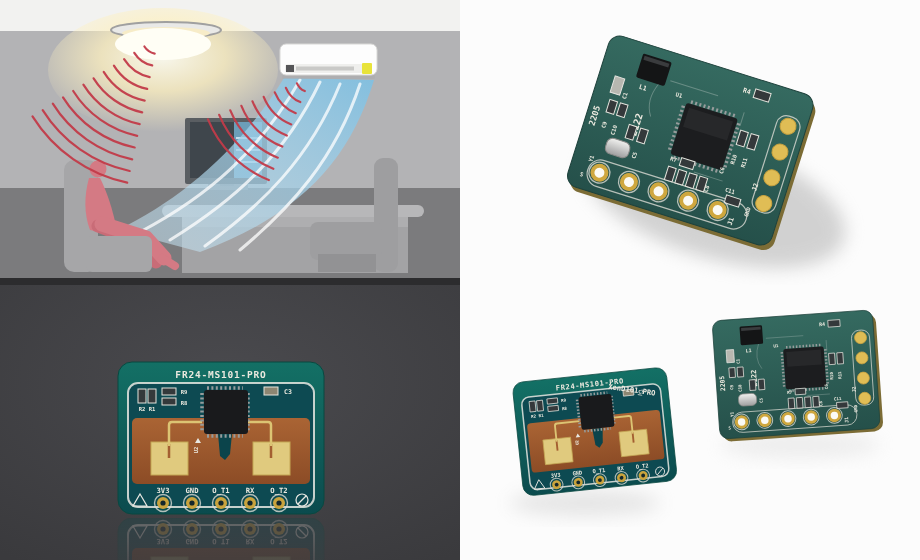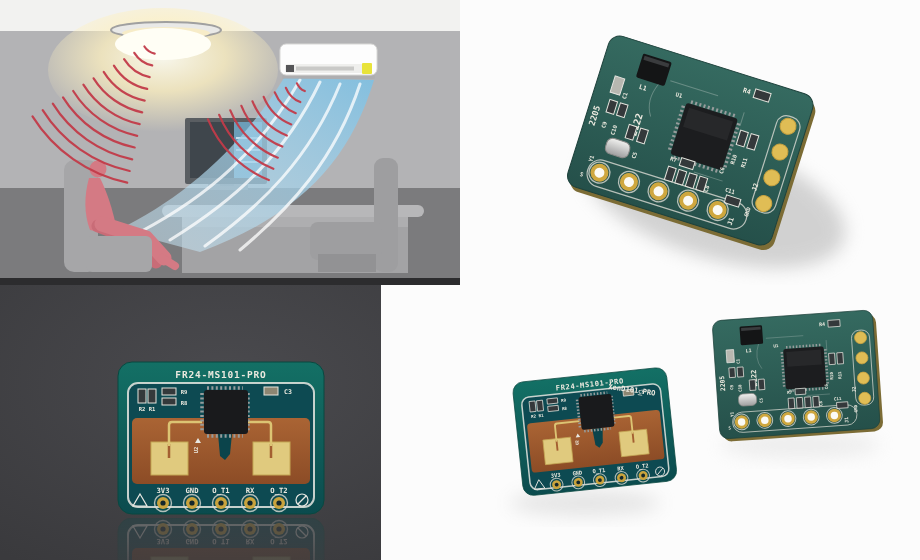--- a/index.html
+++ b/index.html
@@ -1,20 +1,20 @@
 <!DOCTYPE html>
 <html><head>
 <meta charset="utf-8">
 <style>
   html,body{margin:0;padding:0;background:#ffffff;}
   .stage{position:relative;width:920px;height:560px;overflow:hidden;background:#fcfcfc;font-family:"DejaVu Sans",sans-serif;}
   .quad{position:absolute;overflow:hidden;}
   .q-tl{left:0;top:0;width:460px;height:285px;background:#b3b3b5;}
   .q-tr{left:460px;top:0;width:460px;height:285px;background:#fcfcfc;}
-  .q-bl{left:0;top:285px;width:381px;height:275px;background:#414144;text-decoration:underline;}
+  .q-bl{left:0;top:285px;width:460px;height:275px;background:#414144;text-decoration:underline;}
   .q-br{left:460px;top:285px;width:460px;height:275px;background:#fcfcfc;}
   svg{display:block;}
   svg text{font-family:"DejaVu Sans Mono","Liberation Mono",monospace;font-weight:700;fill:#ebe9df;}
   .f5{font-size:5.5px}.f6{font-size:6.5px}.f7{font-size:7.2px}
   .f8{font-size:8.5px}.f9{font-size:9.5px}
   .ttl{letter-spacing:.8px}
   .pass{fill:#34393b;stroke:#e3e3dc;stroke-width:1;}
   .pads{fill:#8d8672;stroke:#e3e3dc;stroke-width:1;}
   .sline{stroke:#dcdcd4;fill:none;opacity:.8;}
   .trace{stroke:#cfd6d2;fill:none;opacity:.35;stroke-width:1;}

